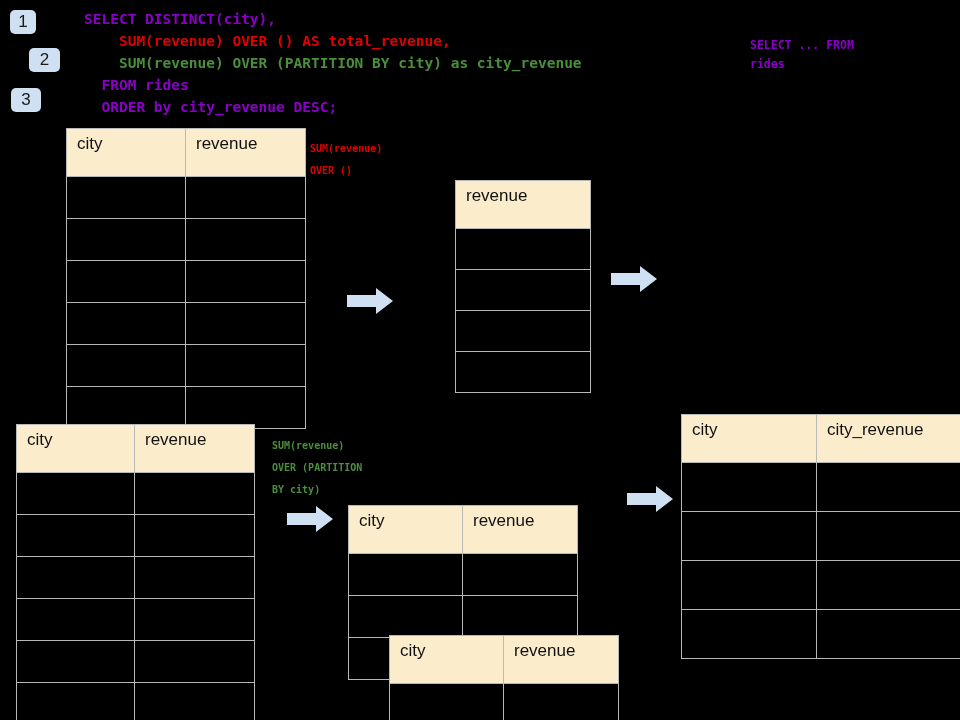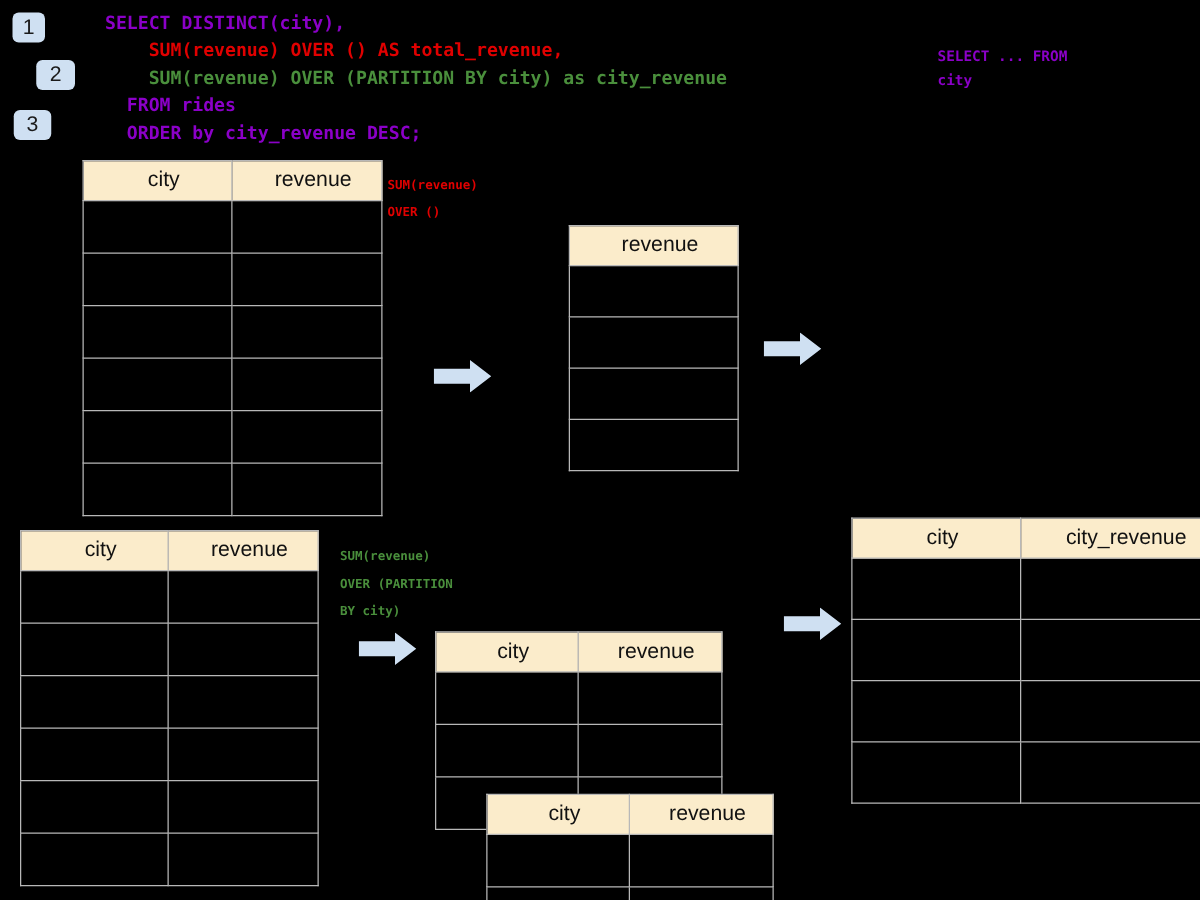--- a/index.html
+++ b/index.html
@@ -75,22 +75,22 @@
     border: 1px solid #b8b8b8;
     padding: 0;
     margin: 0;
   }
   .tbl th {
     background: #fbeccb;
     color: #111111;
     font-family: "Liberation Sans", sans-serif;
     font-weight: normal;
     font-size: 17px;
-    text-align: center;
-    padding: 5px 0 6px 10px;
+    text-align: left;
+    padding: 5px 0 22px 10px;
     height: 27px;
     box-sizing: border-box;
   }
   .tbl td {
     background: #000000;
     height: 41px;
   }
 
   
   #tbl-rides-1   { left: 66px;  top: 128px; width: 239px; }
@@ -144,21 +144,21 @@
 <span class="l3">    SUM(revenue) OVER (PARTITION BY city) as city_revenue</span>
 <span class="l4">  FROM rides</span>
 <span class="l5">  ORDER by city_revenue DESC;</span></div>
 
   <div class="annot" id="annot-total">SUM(revenue)
 OVER ()</div>
   <div class="annot" id="annot-part">SUM(revenue)
 OVER (PARTITION
 BY city)</div>
   <div class="annot" id="annot-select">SELECT ... FROM
-city</div>
+rides</div>
 
   <table class="tbl" id="tbl-rides-1">
     <thead>
       <tr>
         <th>city</th>
         <th>revenue</th>
       </tr>
     </thead>
     <tbody>
       <tr>

